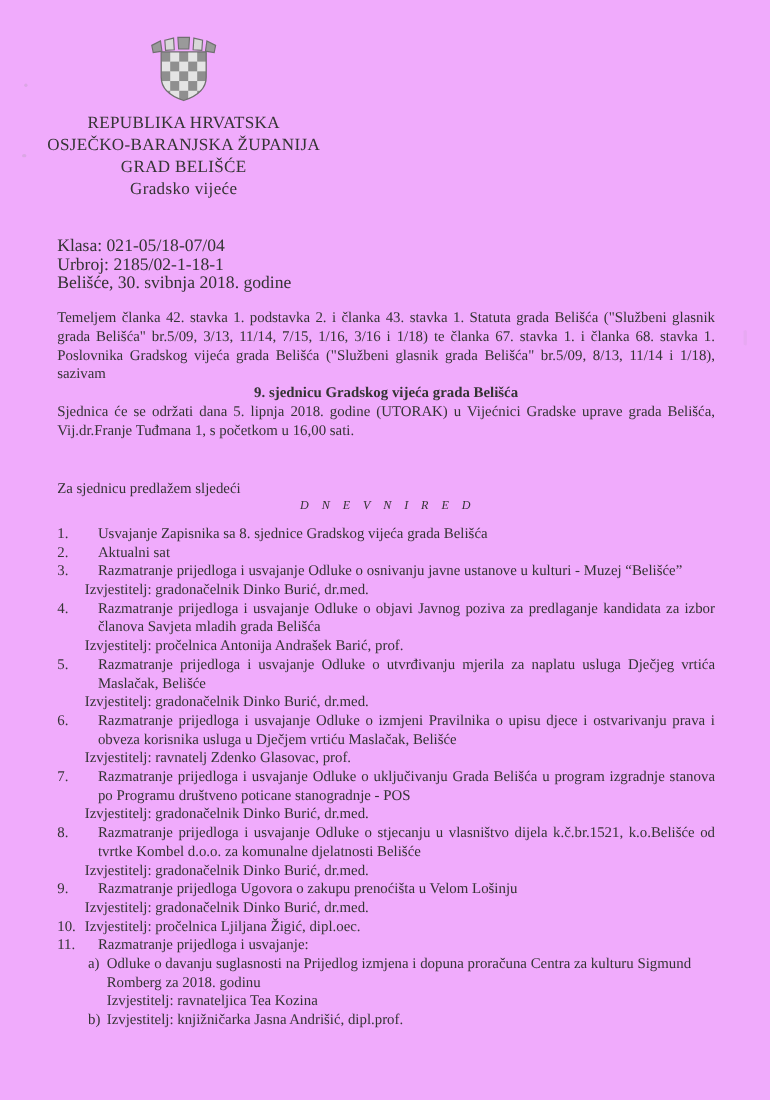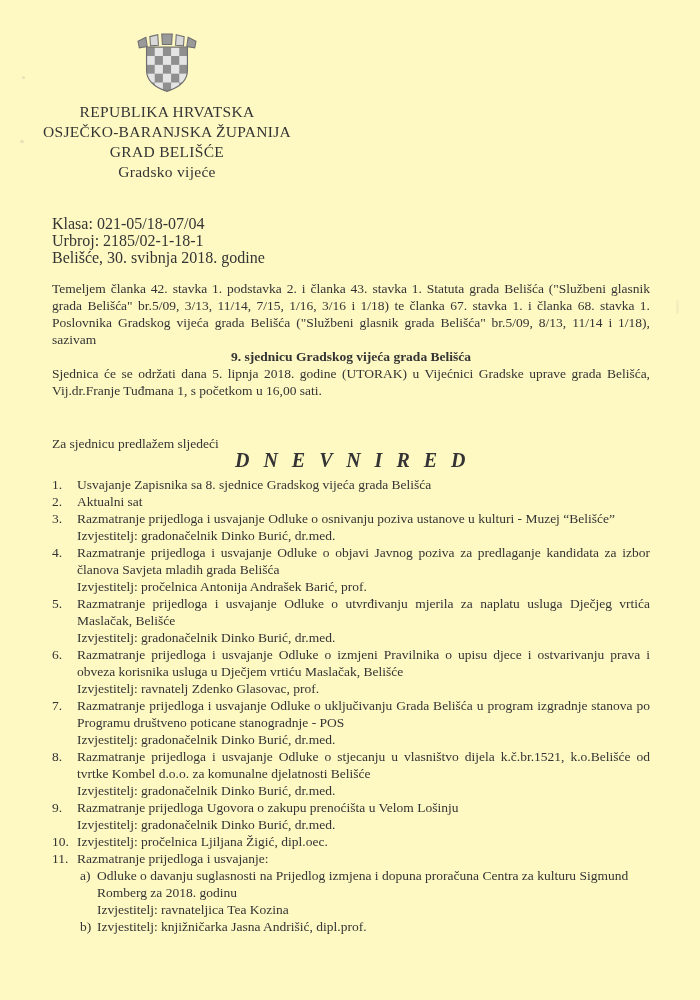--- a/index.html
+++ b/index.html
@@ -6,21 +6,21 @@
   body{
     width:700px;height:1000px;
     background:#f4f4f2;
     font-family:"Liberation Serif","DejaVu Serif",serif;
   }
   .page{
     position:relative;
     width:700px;height:1000px;
     box-sizing:border-box;
     padding:32px 50px 0 52px;
-    background:#fef9c3;
+    background:#f0abfc;
     color:#343434;
     font-size:13.5px;
     line-height:17px;
     overflow:hidden;
   }
   
   .speck{position:absolute;background:#9a9a9a;border-radius:50%;opacity:.25;}
   .s1{left:20px;top:140px;width:4px;height:3px;}
   .s2{left:22px;top:76px;width:3px;height:3px;}
   .s3{left:676px;top:300px;width:3px;height:14px;opacity:.10;border-radius:2px;}
@@ -28,28 +28,28 @@
   .head{width:334px;margin-left:-52px;text-align:center;}
   .crest{display:inline-block;filter:blur(.3px);}
   .head-lines{margin-top:4px;font-size:15.5px;line-height:20px;letter-spacing:.3px;}
 
   .meta{margin-top:33px;font-size:16px;line-height:17px;}
 
   .intro{margin-top:14px;text-align:justify;}
   .session-title{text-align:center;font-weight:bold;margin-top:0;}
   .session-info{text-align:justify;}
   .agenda-lead{margin-top:36px;}
-  .agenda-head{text-align:center;font-weight:bold;font-style:italic;
-               font-size:20px;letter-spacing:1.5px;word-spacing:6px;margin-top:0;}
+  .agenda-head{text-align:center;font-weight:normal;font-style:italic;
+               font-size:11px;letter-spacing:1.5px;word-spacing:6px;margin-top:0;}
 
   .agenda-list{margin-top:7px;}
   .agenda-item{display:flex;}
   .agenda-item .num{flex:0 0 25px;}
   .agenda-item .itxt{flex:1;}
-  .agenda-item .main{text-align:justify;}
+  .agenda-item .main{text-align:justify;margin-left:12px;}
   .rep:empty{display:none;}
 
   .subitem{display:flex;margin-left:3px;}
   .subitem .slabel{flex:0 0 17px;}
   .subitem .stxt{flex:1;text-align:left;}
 </style>
 </head>
 <body>
 
 <div class="page">
@@ -131,21 +131,21 @@
     <div class="agenda-item">
       <span class="num">2.</span>
       <div class="itxt">
           <div class="main">Aktualni sat</div>
         </div>
     </div>
 
     <div class="agenda-item">
       <span class="num">3.</span>
       <div class="itxt">
-        <div class="main">Razmatranje prijedloga i usvajanje Odluke o osnivanju poziva ustanove u kulturi - Muzej “Belišće”</div>
+        <div class="main">Razmatranje prijedloga i usvajanje Odluke o osnivanju javne ustanove u kulturi - Muzej “Belišće”</div>
         <div class="rep">Izvjestitelj: gradonačelnik Dinko Burić, dr.med.</div>
       </div>
     </div>
 
     <div class="agenda-item">
       <span class="num">4.</span>
       <div class="itxt">
         <div class="main">Razmatranje prijedloga i usvajanje Odluke o objavi Javnog poziva za predlaganje kandidata za izbor članova Savjeta mladih grada Belišća</div>
         <div class="rep">Izvjestitelj: pročelnica Antonija Andrašek Barić, prof.</div>
       </div>

